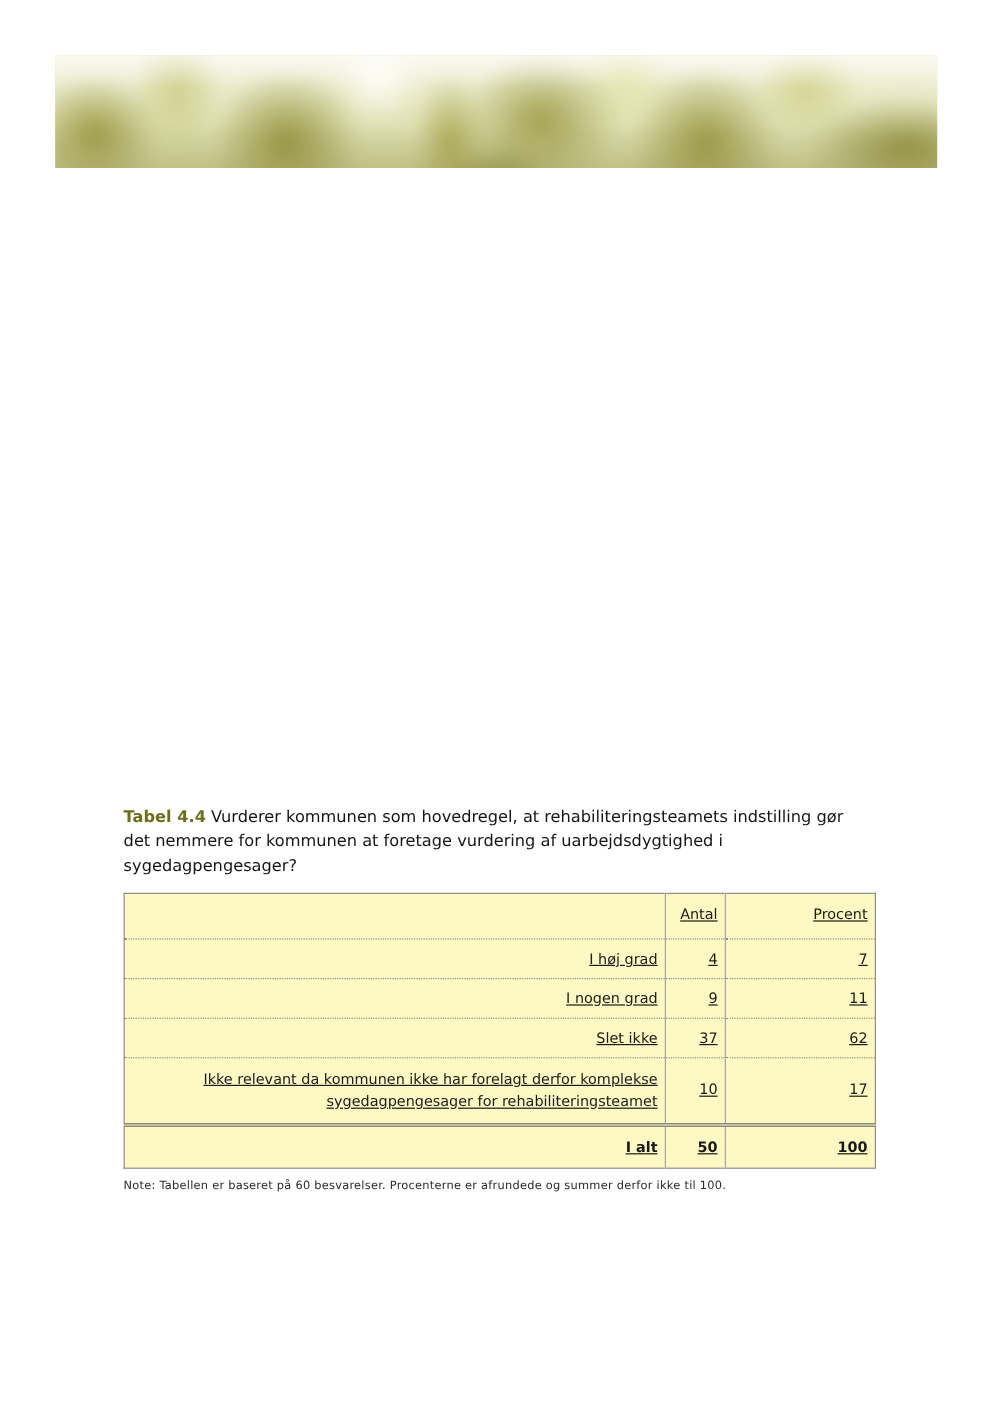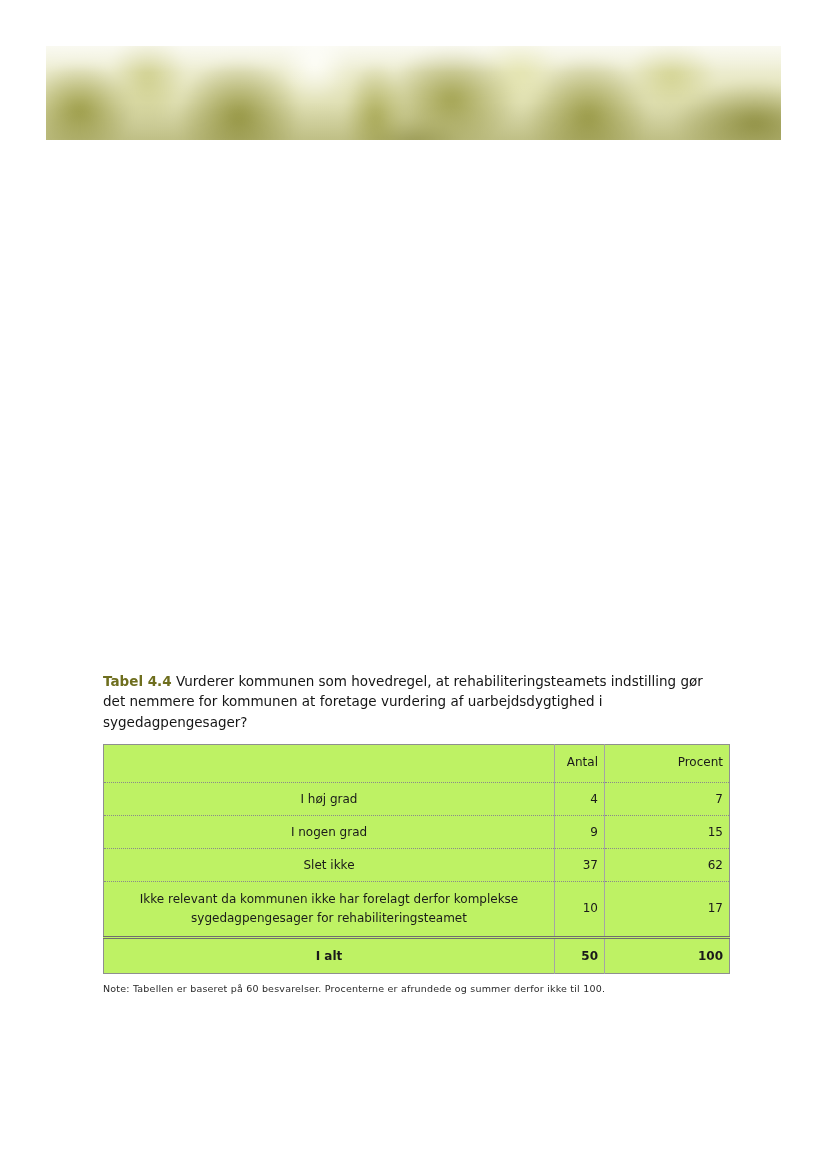--- a/index.html
+++ b/index.html
@@ -71,31 +71,32 @@
     font-weight: bold;
   }
 
   table.data-table {
     border-collapse: collapse;
     table-layout: fixed;
     width: 626px;
     border: 1px solid #8f8f8f;
     font-size: 12px;
     color: #1a1a1a;
-    background: #bef264;
+    background: #fef9c3;
+    text-decoration: underline;
   }
   col.c-label   { width: 451px; }
   col.c-antal   { width: 50px; }
   col.c-procent { width: 125px; }
 
   .data-table th,
   .data-table td {
     padding: 6px 6px;
     vertical-align: middle;
-    text-align: center;
+    text-align: right;
     font-weight: normal;
   }
   .data-table thead th {
     text-align: right;
     padding-top: 10px;
     padding-bottom: 13px;
     border-bottom: 1px dotted #8a8a8a;
   }
   .data-table tbody td {
     border-bottom: 1px dotted #8a8a8a;
@@ -158,21 +159,21 @@
       </thead>
       <tbody>
         <tr>
           <td>I høj grad</td>
           <td class="num">4</td>
           <td class="num">7</td>
         </tr>
         <tr>
           <td>I nogen grad</td>
           <td class="num">9</td>
-          <td class="num">15</td>
+          <td class="num">11</td>
         </tr>
         <tr>
           <td>Slet ikke</td>
           <td class="num">37</td>
           <td class="num">62</td>
         </tr>
         <tr class="row-long">
           <td>Ikke relevant da kommunen ikke har forelagt derfor komplekse sygedagpengesager for rehabiliteringsteamet</td>
           <td class="num">10</td>
           <td class="num">17</td>

